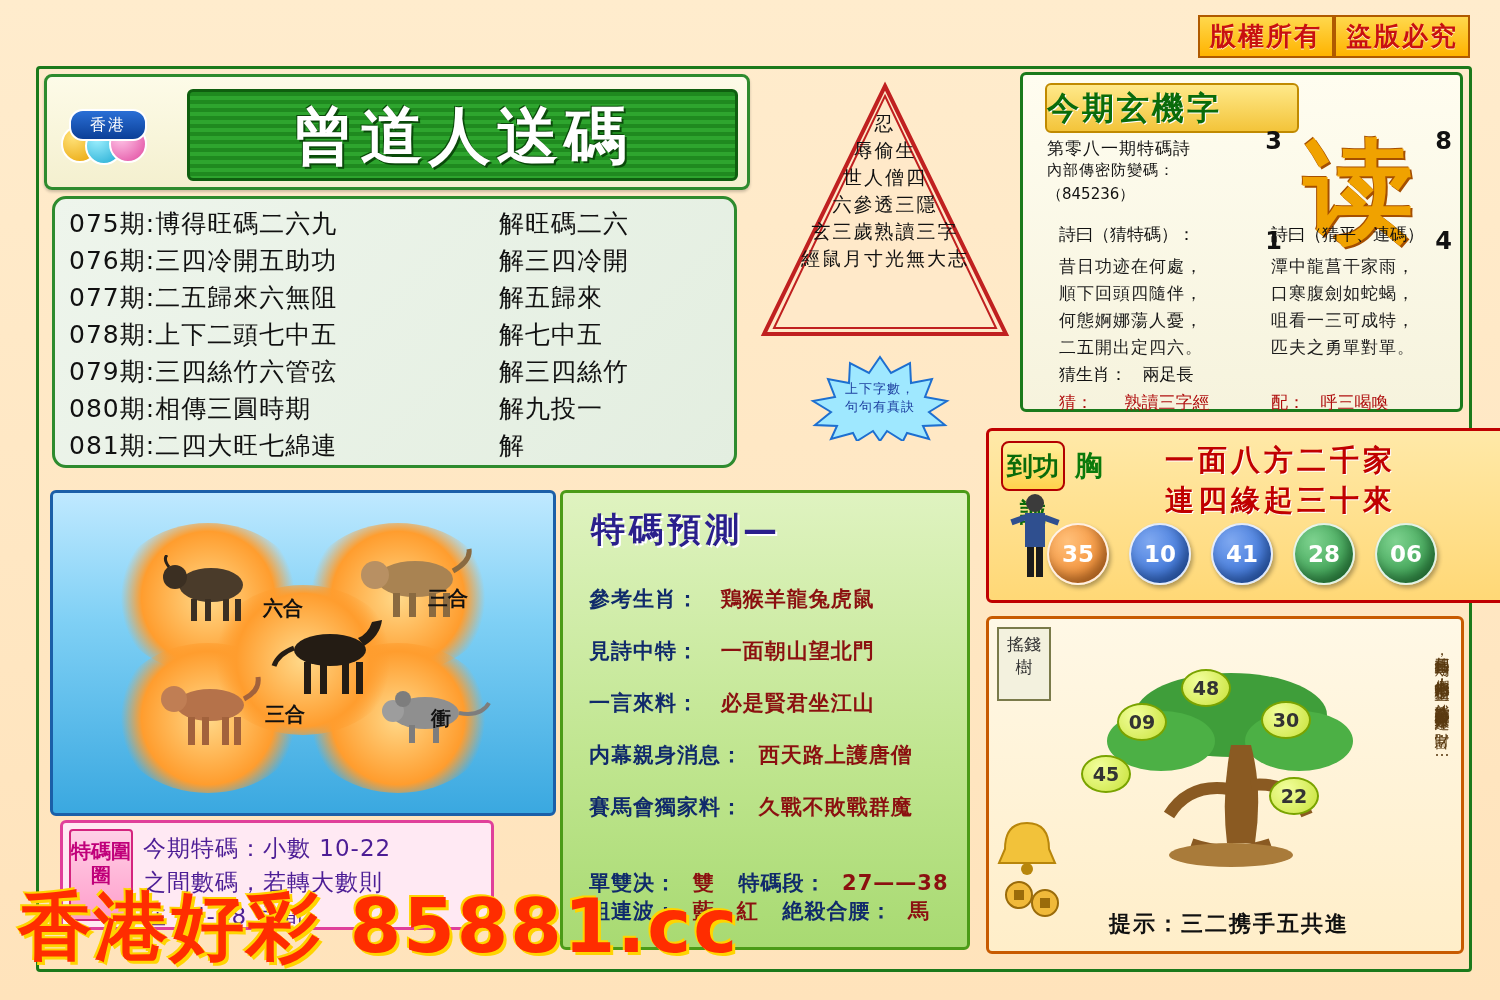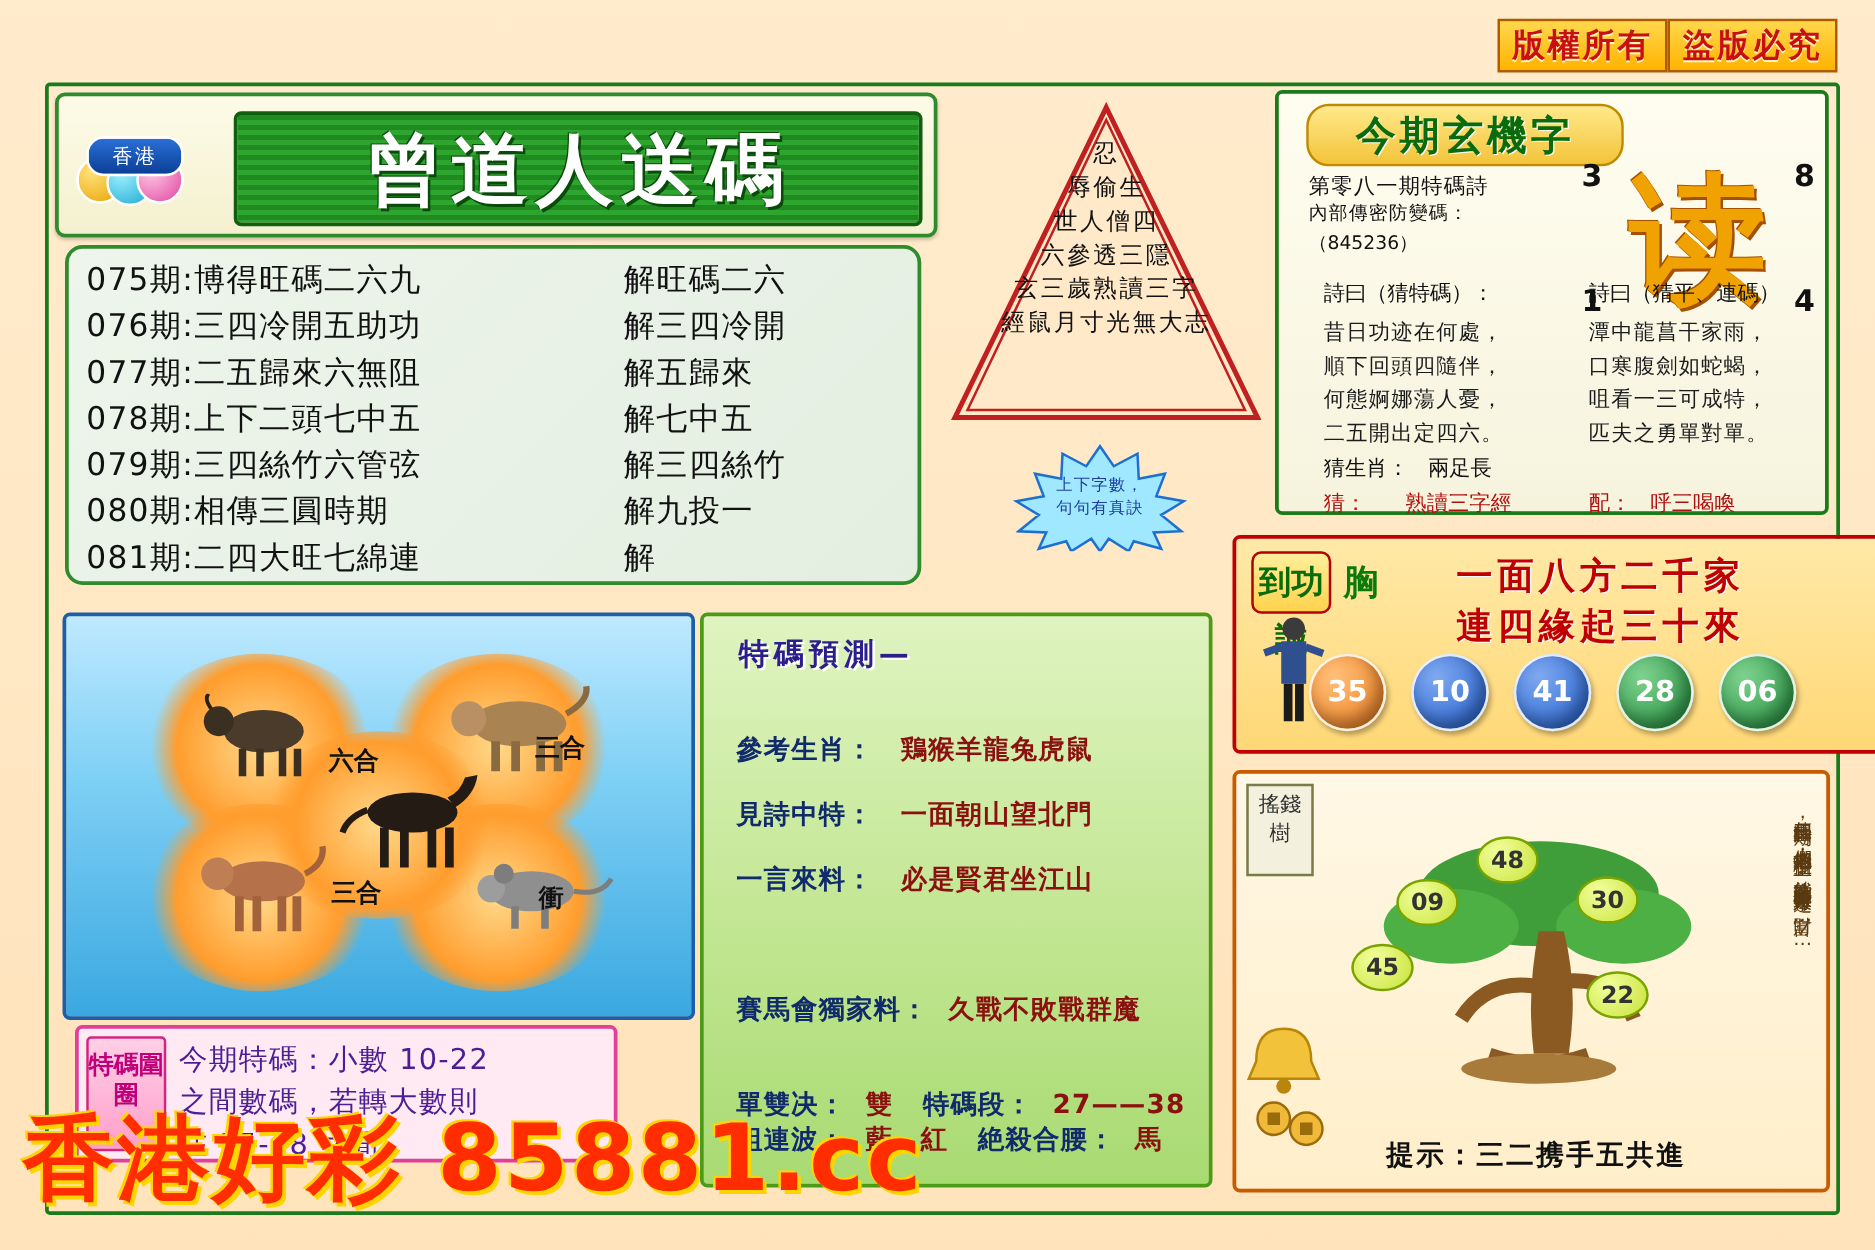--- a/index.html
+++ b/index.html
@@ -98,23 +98,23 @@
   
   .xuanji{
     position:absolute;left:1020px;top:72px;width:443px;height:340px;
     background:linear-gradient(180deg,#fffdf0,#f6f3dd);
     border:3px solid #1b7a1b;border-radius:6px;
     box-sizing:border-box;
   }
   .xj-title{
     position:absolute;left:22px;top:8px;width:250px;height:46px;
     background:linear-gradient(180deg,#ffe98a,#f3c43a);
-    border:2px solid #c08a00;border-radius:18px;
+    border:2px solid #c08a00;border-radius:6px;
     color:#0a6b0a;font-size:32px;font-weight:bold;letter-spacing:3px;
-    text-align:center;line-height:46px;
+    line-height:46px;
     text-shadow:1px 1px 0 #fff;
   }
   .xj-sub{position:absolute;left:24px;top:62px;font-size:17px;color:#111;letter-spacing:1px;}
   .xj-sub2{position:absolute;left:24px;top:86px;font-size:15px;color:#111;letter-spacing:1px;}
   .xj-code{position:absolute;left:24px;top:110px;font-size:15px;color:#111;}
   .big-char{
     position:absolute;right:26px;top:56px;width:150px;height:120px;
     color:#f0a200;font-size:110px;font-weight:bold;text-align:center;line-height:120px;
     text-shadow:2px 2px 0 #a54f00,-1px -1px 0 #a54f00;
   }
@@ -175,21 +175,21 @@
   .animal{position:absolute;}
   .zlabel{position:absolute;font-size:20px;color:#111;font-weight:bold;}
   
   .predict{
     position:absolute;left:560px;top:490px;width:410px;height:460px;
     background:linear-gradient(180deg,#dff3c0,#bfe58e 60%,#a8da72);
     border:3px solid #4b9b17;border-radius:6px;box-sizing:border-box;
     overflow:hidden;
   }
   .pred-title{
-    position:absolute;left:28px;top:14px;font-size:24px;font-weight:bold;color:#2a1f8c;
+    position:absolute;left:28px;top:14px;font-size:34px;font-weight:bold;color:#2a1f8c;
     letter-spacing:4px;text-shadow:2px 2px 0 #fff;
   }
   .pred-row{position:absolute;font-size:21px;color:#102a10;letter-spacing:1px;}
   .pred-k{color:#102a6b;font-weight:bold;}
   .pred-v{color:#8b1010;font-weight:bold;}
   
   .pinkbox{
     position:absolute;left:60px;top:820px;width:434px;height:110px;
     background:#ffe9f3;border:3px solid #e0409a;border-radius:6px;box-sizing:border-box;text-decoration:underline;
   }
@@ -456,20 +456,24 @@
       <span class="pred-v" style="margin-left:14px">鶏猴羊龍兔虎鼠</span>
     </div>
     <div class="pred-row" style="left:26px;top:144px;">
       <span class="pred-k">見詩中特：</span>
       <span class="pred-v" style="margin-left:14px">一面朝山望北門</span>
     </div>
     <div class="pred-row" style="left:26px;top:196px;">
       <span class="pred-k">一言來料：</span>
       <span class="pred-v" style="margin-left:14px">必是賢君坐江山</span>
     </div>
+    <div class="pred-row" style="left:26px;top:248px;">
+      <span class="pred-k">内幕親身消息：</span>
+      <span class="pred-v" style="margin-left:8px">西天路上護唐僧</span>
+    </div>
     <div class="pred-row" style="left:26px;top:300px;">
       <span class="pred-k">賽馬會獨家料：</span>
       <span class="pred-v" style="margin-left:8px">久戰不敗戰群魔</span>
     </div>
     <div class="pred-row" style="left:26px;top:344px;margin-top:32px;">
       <span class="pred-k">單雙决：</span>
       <span class="pred-v" style="margin-left:8px">雙</span>
       <span class="pred-k" style="margin-left:16px">特碼段：</span>
       <span class="pred-v" style="margin-left:8px">27——38</span>
     </div>

